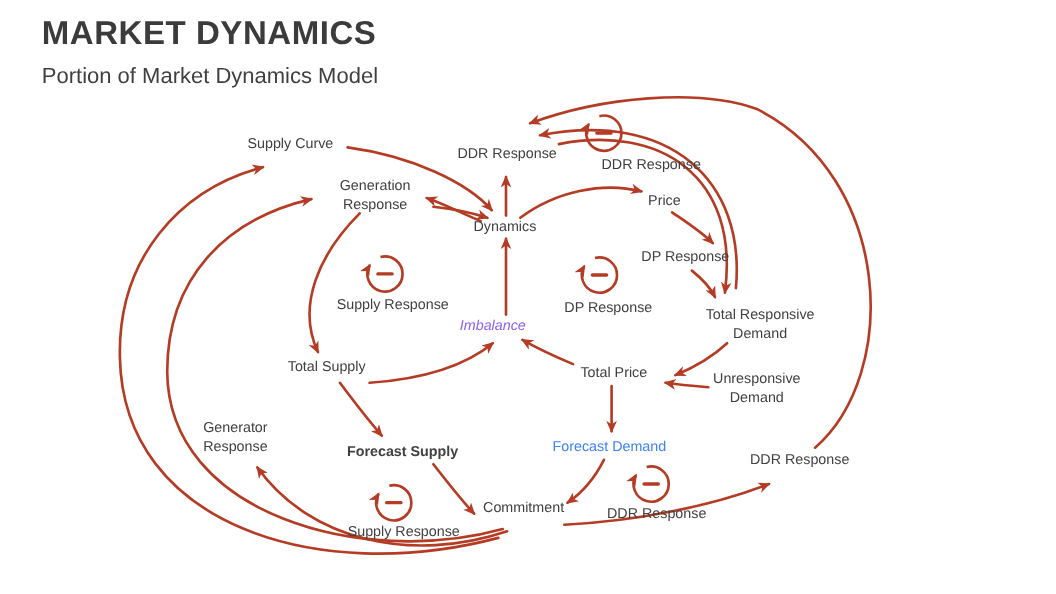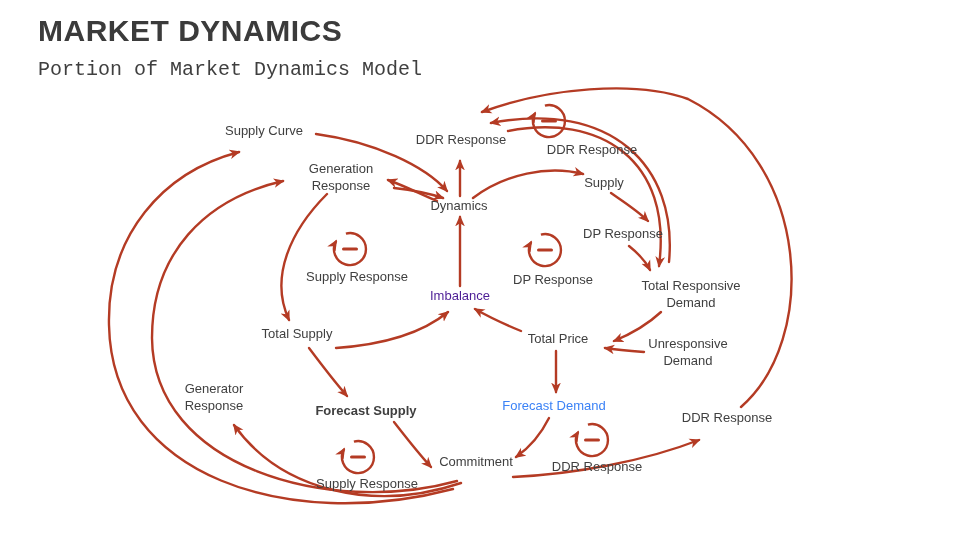--- a/index.html
+++ b/index.html
@@ -1,20 +1,20 @@
 <!DOCTYPE html>
 <html><head>
 <meta charset="utf-8">
 <style>
   html,body{margin:0;padding:0;background:#fff;}
   .slide{position:relative;width:960px;height:540px;background:#fff;overflow:hidden;
          font-family:"Liberation Sans",sans-serif;}
   .title{position:absolute;left:38px;top:14px;font-size:30px;font-weight:bold;
          color:#3b3b3b;letter-spacing:.5px;}
-  .subtitle{position:absolute;left:38px;top:58px;font-size:20px;color:#3f3f3f;font-family:Liberation Mono, monospace;}
+  .subtitle{position:absolute;left:38px;top:58px;font-size:20px;color:#3f3f3f;}
   .diagram{position:absolute;left:0;top:0;width:960px;height:540px;}
   svg.wires{position:absolute;left:0;top:0;}
   .node{position:absolute;transform:translate(-50%,-50%);color:#404040;
         font-size:13px;line-height:1.3;text-align:center;white-space:pre-line;}
 </style>
 </head>
 <body>
 
 <div class="slide">
   <div class="title">MARKET DYNAMICS</div>
@@ -75,26 +75,26 @@
             <line x1="-6.5" y1="0" x2="6.5" y2="0" stroke="#b43b24" stroke-width="3" stroke-linecap="round"></line>
           </g>
         </g>
     </svg>
     <div id="nodes">
         <div class="node" style="left: 264px; top: 131px; color: rgb(64, 64, 64);">Supply Curve</div>
         <div class="node" style="left: 461px; top: 140px; color: rgb(64, 64, 64);">DDR Response</div>
         <div class="node" style="left: 592px; top: 150px; color: rgb(64, 64, 64);">DDR Response</div>
         <div class="node" style="left: 341px; top: 178px; color: rgb(64, 64, 64);">Generation
 Response</div>
-        <div class="node" style="left: 604px; top: 183px; color: rgb(64, 64, 64);">Supply</div>
+        <div class="node" style="left: 604px; top: 183px; color: rgb(64, 64, 64);">Price</div>
         <div class="node" style="left: 459px; top: 206px; color: rgb(64, 64, 64);">Dynamics</div>
         <div class="node" style="left: 623px; top: 234px; color: rgb(64, 64, 64);">DP Response</div>
         <div class="node" style="left: 357px; top: 277px; color: rgb(64, 64, 64);">Supply Response</div>
         <div class="node" style="left: 553px; top: 280px; color: rgb(64, 64, 64);">DP Response</div>
-        <div class="node" style="left: 460px; top: 296px; color: #4c1d95;">Imbalance</div>
+        <div class="node" style="left: 448px; top: 296px; color: #8b5cf6; font-style: italic;">Imbalance</div>
         <div class="node" style="left: 691px; top: 295px; color: rgb(64, 64, 64);">Total Responsive
 Demand</div>
         <div class="node" style="left: 297px; top: 334px; color: rgb(64, 64, 64);">Total Supply</div>
         <div class="node" style="left: 558px; top: 339px; color: rgb(64, 64, 64);">Total Price</div>
         <div class="node" style="left: 688px; top: 353px; color: rgb(64, 64, 64);">Unresponsive
 Demand</div>
         <div class="node" style="left: 214px; top: 398px; color: rgb(64, 64, 64);">Generator
 Response</div>
         <div class="node" style="left: 366px; top: 411px; color: rgb(64, 64, 64); font-weight: bold;">Forecast Supply</div>
         <div class="node" style="left: 554px; top: 406px; color: #3b82f6;">Forecast Demand</div>

